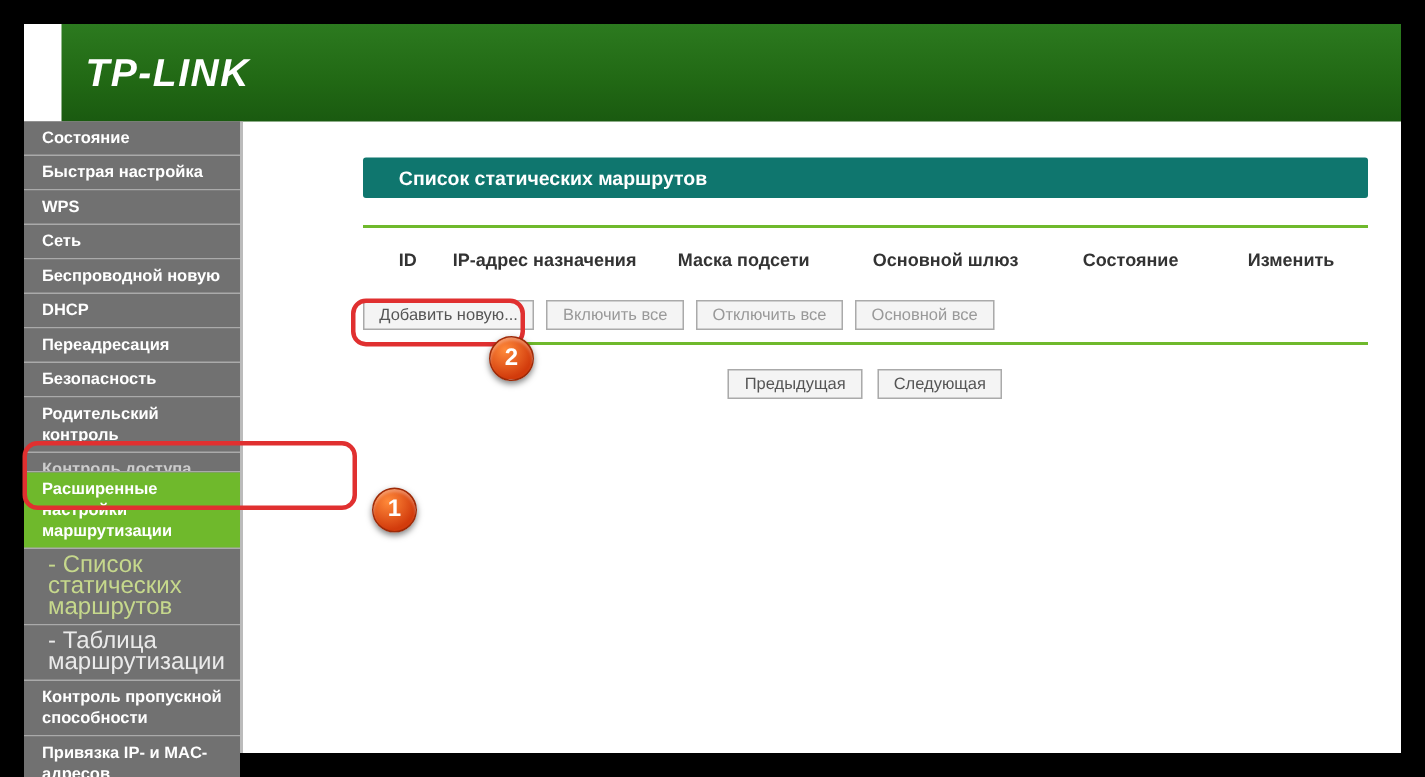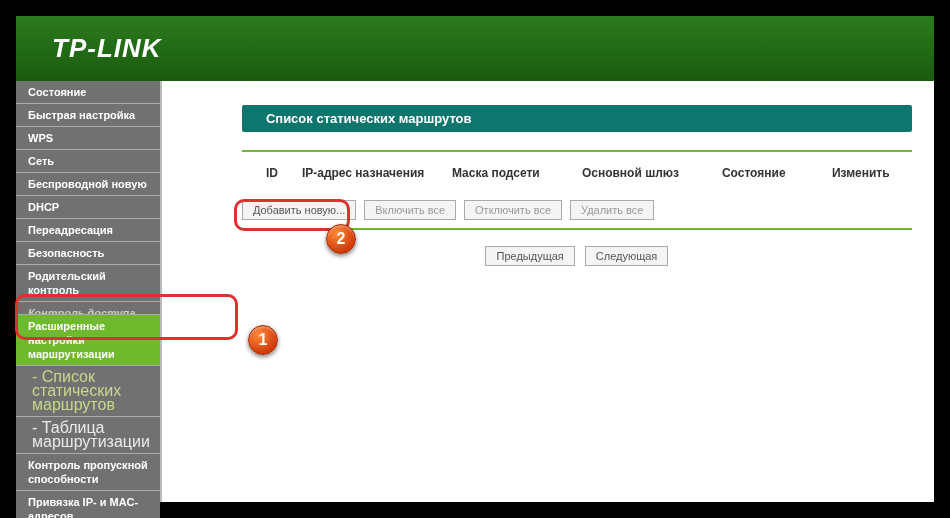--- a/index.html
+++ b/index.html
@@ -1,27 +1,27 @@
 <!DOCTYPE html>
 <html><head>
 <meta charset="utf-8">
 <style>
   * { box-sizing: border-box; margin: 0; padding: 0; }
   body { font-family: Arial, Helvetica, sans-serif; background: #fff; width: 950px; height: 518px; overflow: hidden; }
   .frame { background: #000; padding: 16px; width: 950px; height: 518px; }
   .inner { background: #fff; width: 100%; height: 100%; position: relative; }
-  .header { background: linear-gradient(#2c7a1f, #216814 60%, #1a5a10); height: 65px; display: flex; align-items: center; padding-left: 36px; }
+  .header { background: linear-gradient(#2c7a1f, #216814 60%, #1a5a10); height: 65px; display: flex; align-items: center; padding-left: 16px; margin-left: 25px; }
   .logo { color: #fff; font-size: 26px; font-weight: bold; letter-spacing: 1px; font-style: italic; }
   .body { display: flex; height: calc(100% - 65px); gap: 34px; }
   .sidebar { width: 220px; background: #717171; border-right: 2px solid #bbb; position: relative; }
   .nav-item { display: block; color: #fff; font-size: 11px; font-weight: bold; padding: 4px 10px 4px 12px; border-bottom: 1px solid #aaa; background: #717171; cursor: pointer; line-height: 14px; }
   .nav-item.active { background: #6fb92c; }
   .nav-sub { padding-left: 16px; font-size: 16px; font-weight: normal; color: #eaeaea; }
   .nav-sub.selected { background: #717171; color: #c6d88c; }
-  .nav-item.truncated { color: #ccc; height: 13px; overflow: hidden; font-style: italic; }
+  .nav-item.truncated { color: #ccc; height: 13px; overflow: hidden; }
   .highlight-1 { position: absolute; border: 3px solid #e03030; border-radius: 10px; pointer-events: none; }
   .marker { position: absolute; width: 30px; height: 30px; border-radius: 50%; background: radial-gradient(circle at 35% 30%, #ff8a3a, #d23b0c 70%); color: #fff; font-weight: bold; font-size: 16px; display: flex; align-items: center; justify-content: center; box-shadow: 0 2px 4px rgba(0,0,0,.5), inset 0 2px 2px rgba(255,255,255,.3); border: 1px solid #9c2a08; }
   .content { flex: 1; padding: 24px 28px 0 46px; position: relative; }
   .page-title-bar { background: #0f766e; color: #fff; font-size: 13px; font-weight: bold; padding: 6px 24px; border-radius: 2px; }
   .hr-green { border: none; border-top: 2px solid #6fb92c; margin: 18px 0 10px; }
   .tbl-head { display: flex; font-size: 12px; color: #333; font-weight: bold; padding: 4px 0 12px; }
   .tbl-head .c-id { width: 60px; text-align: center; }
   .tbl-head .c-ip { width: 150px; }
   .tbl-head .c-mask { width: 130px; }
   .tbl-head .c-gw { width: 140px; }
@@ -79,21 +79,21 @@
           <div class="c-mask">Маска подсети</div>
           <div class="c-gw">Основной шлюз</div>
           <div class="c-state">Состояние</div>
           <div class="c-edit">Изменить</div>
         </div>
 
         <div class="btn-row">
           <button class="btn">Добавить новую...</button>
           <button class="btn disabled">Включить все</button>
           <button class="btn disabled">Отключить все</button>
-          <button class="btn disabled">Удалить все</button>
+          <button class="btn disabled">Основной все</button>
         </div>
 
         <hr class="hr-green2">
 
         <div class="pager">
           <button class="btn">Предыдущая</button>
           <button class="btn">Следующая</button>
         </div>
 
         <div class="highlight-2" style="left:38px; top:118px; width:116px; height:32px;"></div>

